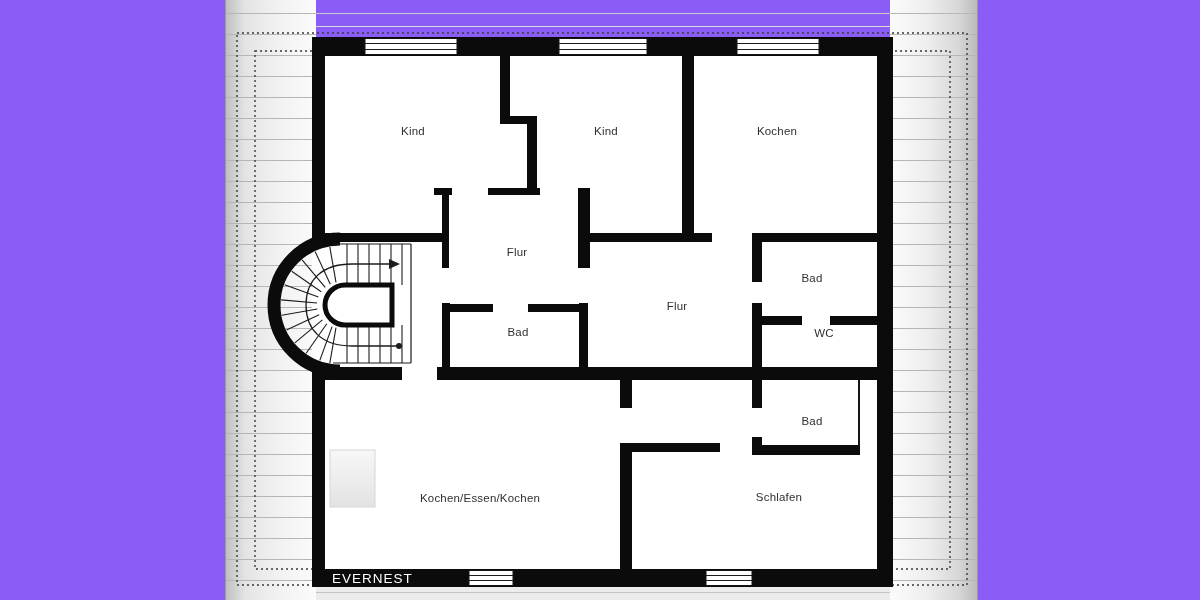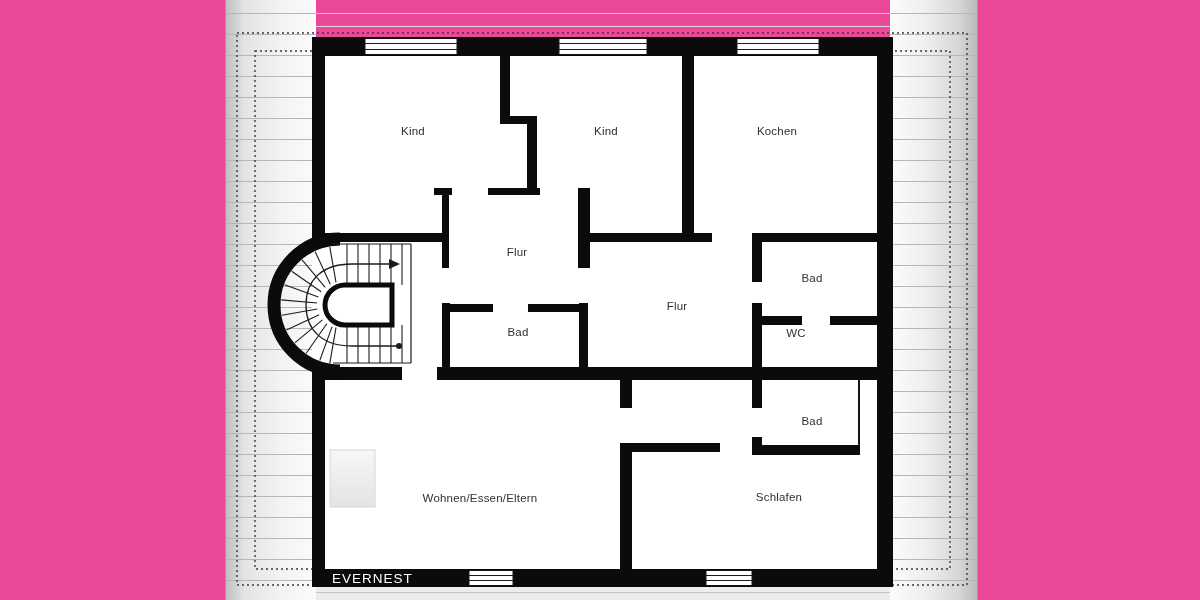--- a/index.html
+++ b/index.html
@@ -1,17 +1,17 @@
 <!DOCTYPE html>
 <html><head>
 <meta charset="utf-8">
 <style>
   html,body{margin:0;padding:0;background:#ffffff;}
   .stage{
-    position:relative;width:1200px;height:600px;background:#ec4899;overflow:hidden;
+    position:relative;width:1200px;height:600px;background:#8b5cf6;overflow:hidden;
     font-family:"Liberation Sans", sans-serif;
   }
   .stage svg{position:absolute;left:0;top:0;}
   .room-label{
     position:absolute;transform:translate(-50%,-50%);
     font-size:11.5px;color:#303030;white-space:nowrap;letter-spacing:.2px;
   }
   .brand-label{
     position:absolute;left:332px;top:578px;transform:translateY(-50%);
     font-size:13.5px;color:#ffffff;letter-spacing:1px;white-space:nowrap;
@@ -261,19 +261,19 @@
     <line x1="859" y1="380" x2="859" y2="445" stroke="#151515" stroke-width="2"></line>
   </svg>
 
   <div class="room-label" style="left:413px;top:131px">Kind</div>
   <div class="room-label" style="left:606px;top:131px">Kind</div>
   <div class="room-label" style="left:777px;top:131px">Kochen</div>
   <div class="room-label" style="left:517px;top:252px">Flur</div>
   <div class="room-label" style="left:677px;top:306px">Flur</div>
   <div class="room-label" style="left:518px;top:332px">Bad</div>
   <div class="room-label" style="left:812px;top:278px">Bad</div>
-  <div class="room-label" style="left:796px;top:333px">WC</div>
+  <div class="room-label" style="left:824px;top:333px">WC</div>
   <div class="room-label" style="left:812px;top:421px">Bad</div>
-  <div class="room-label" style="left:480px;top:498px">Wohnen/Essen/Eltern</div>
+  <div class="room-label" style="left:480px;top:498px">Kochen/Essen/Kochen</div>
   <div class="room-label" style="left:779px;top:497px">Schlafen</div>
 
   <div class="brand-label">EVERNEST</div>
 </div>
 
 </body></html>

